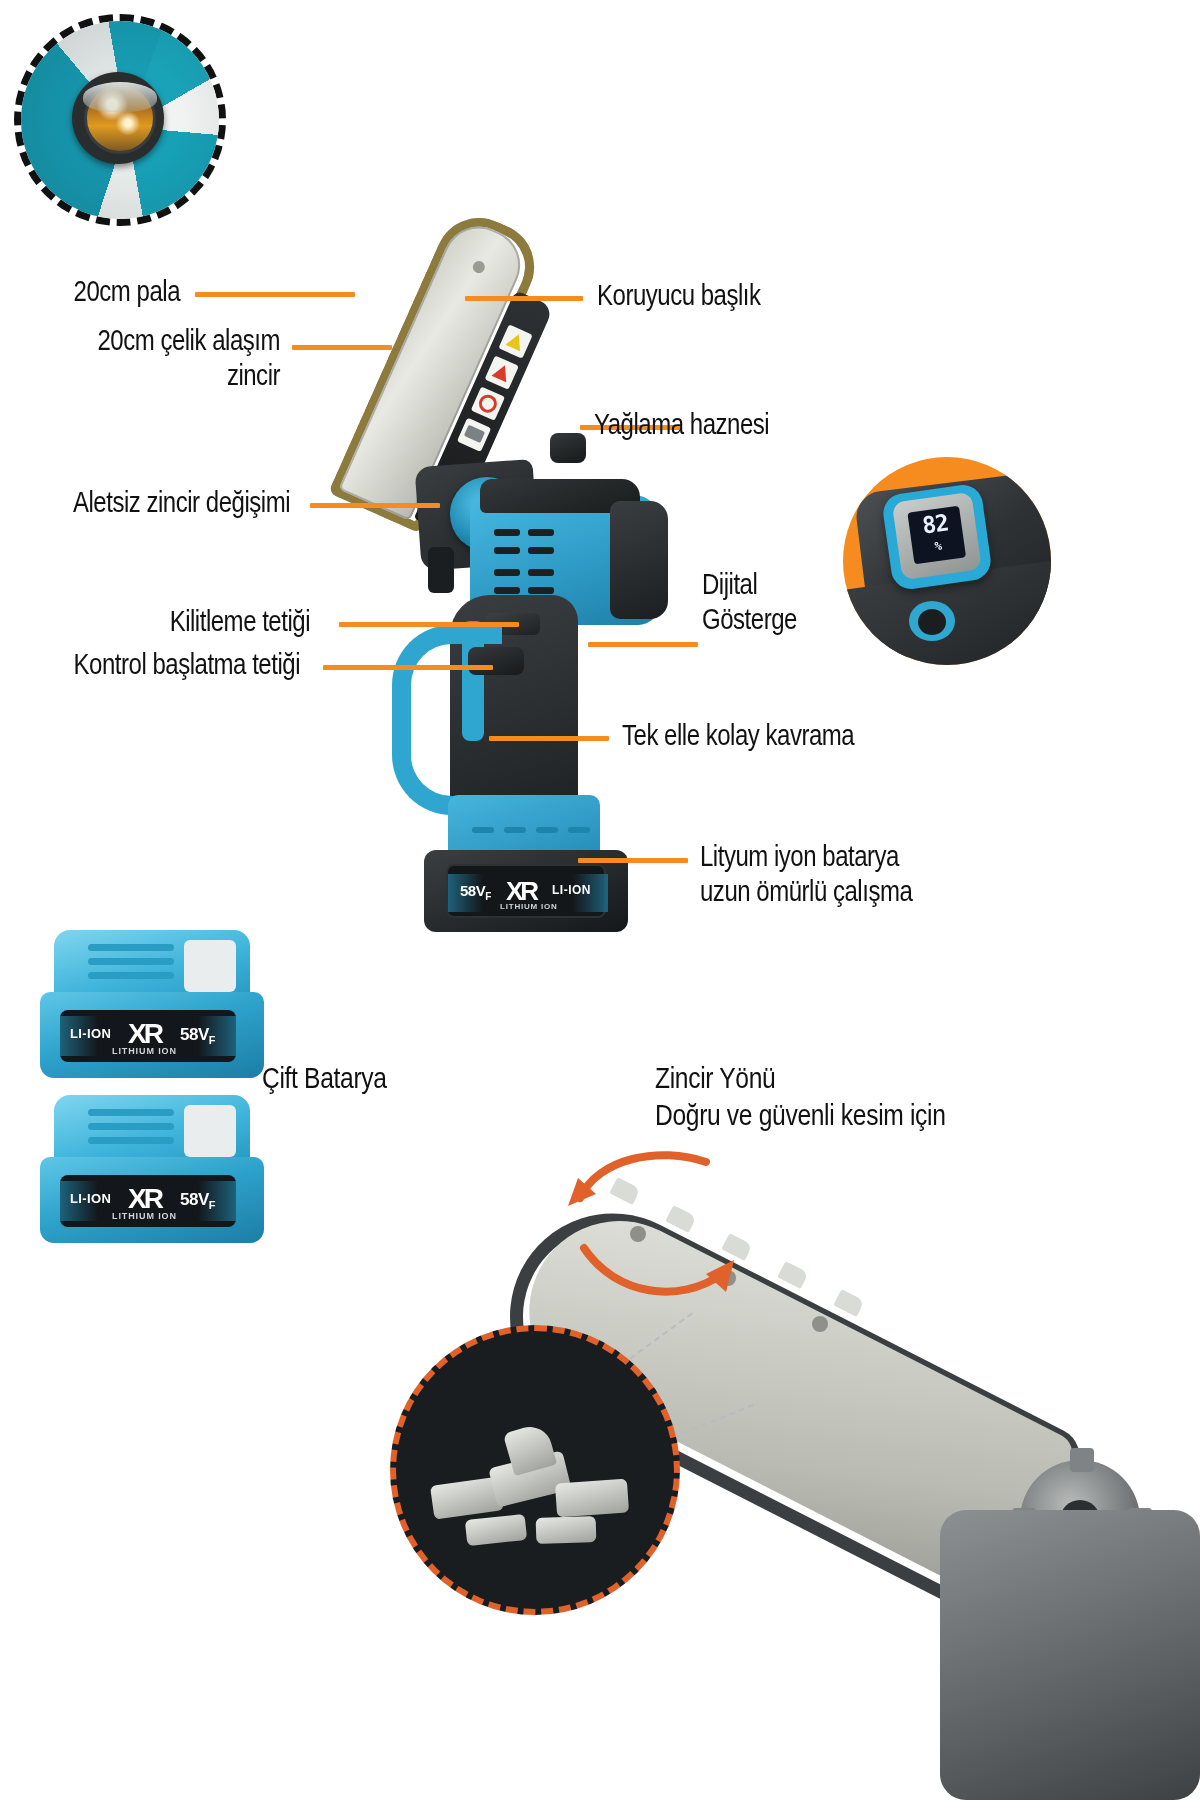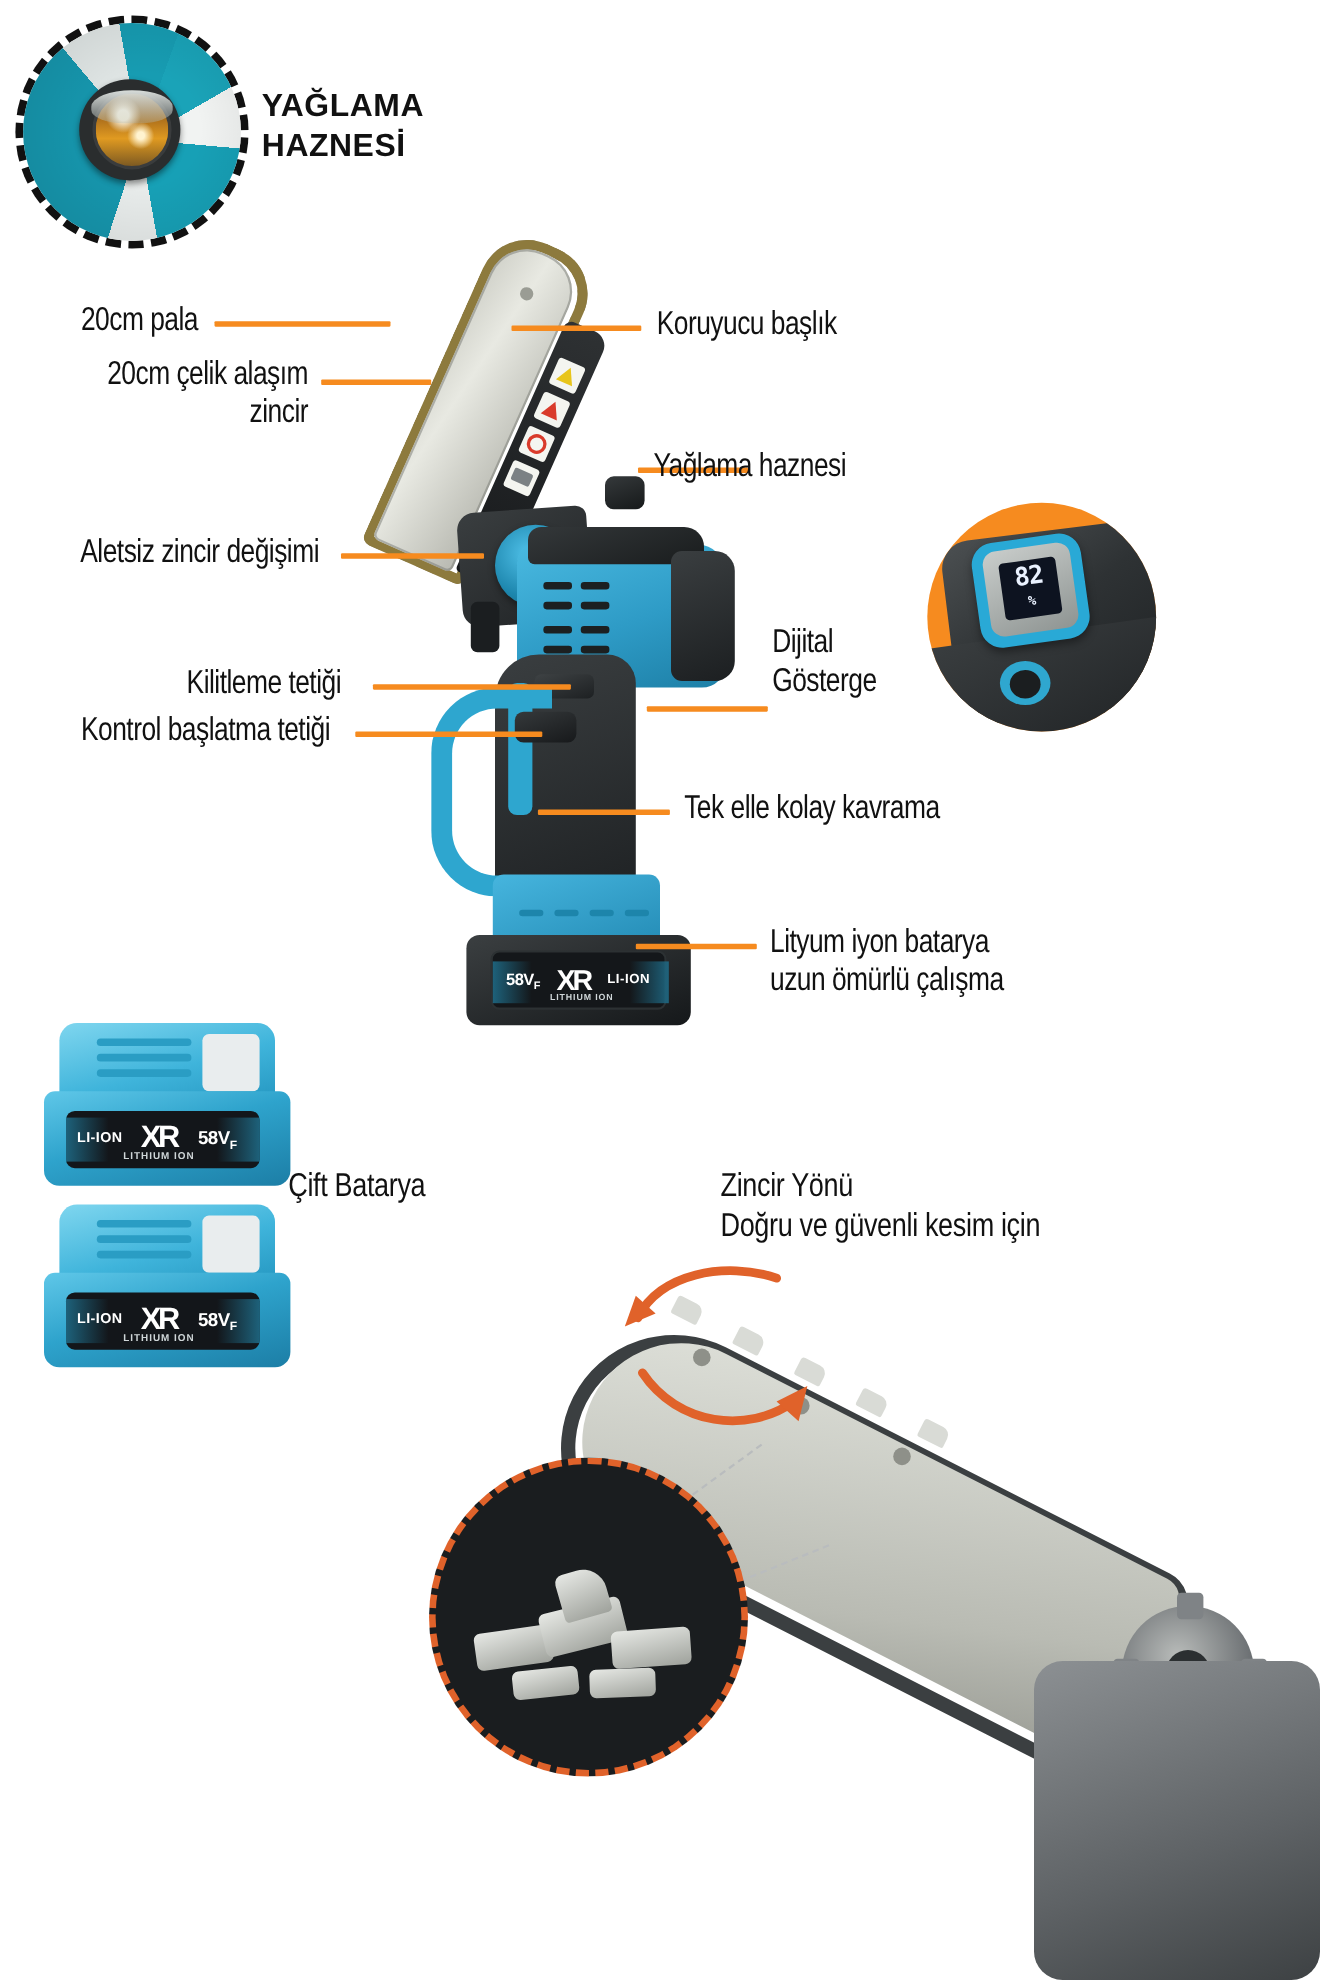--- a/index.html
+++ b/index.html
@@ -354,22 +354,20 @@
 <body>
 
 <div class="stage">
 
   <div class="inset-tl">
     <div class="photo"></div>
     <div class="ring"></div>
     <div class="oil"></div>
     <div class="oil-glass"></div>
   </div>
-  <div class="inset-title">YAĞLAMA
-HAZNESİ</div>
 
   <div class="saw">
 
     <div class="chain2"></div>
     <div class="chain"></div>
     <div class="bar">
       <span class="bar-tip-hole"></span>
     </div>
 
     <div class="guard">

